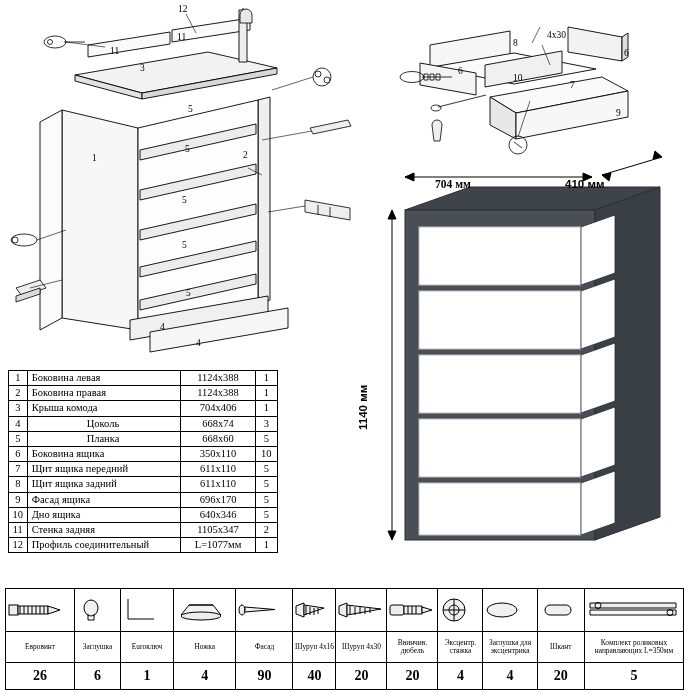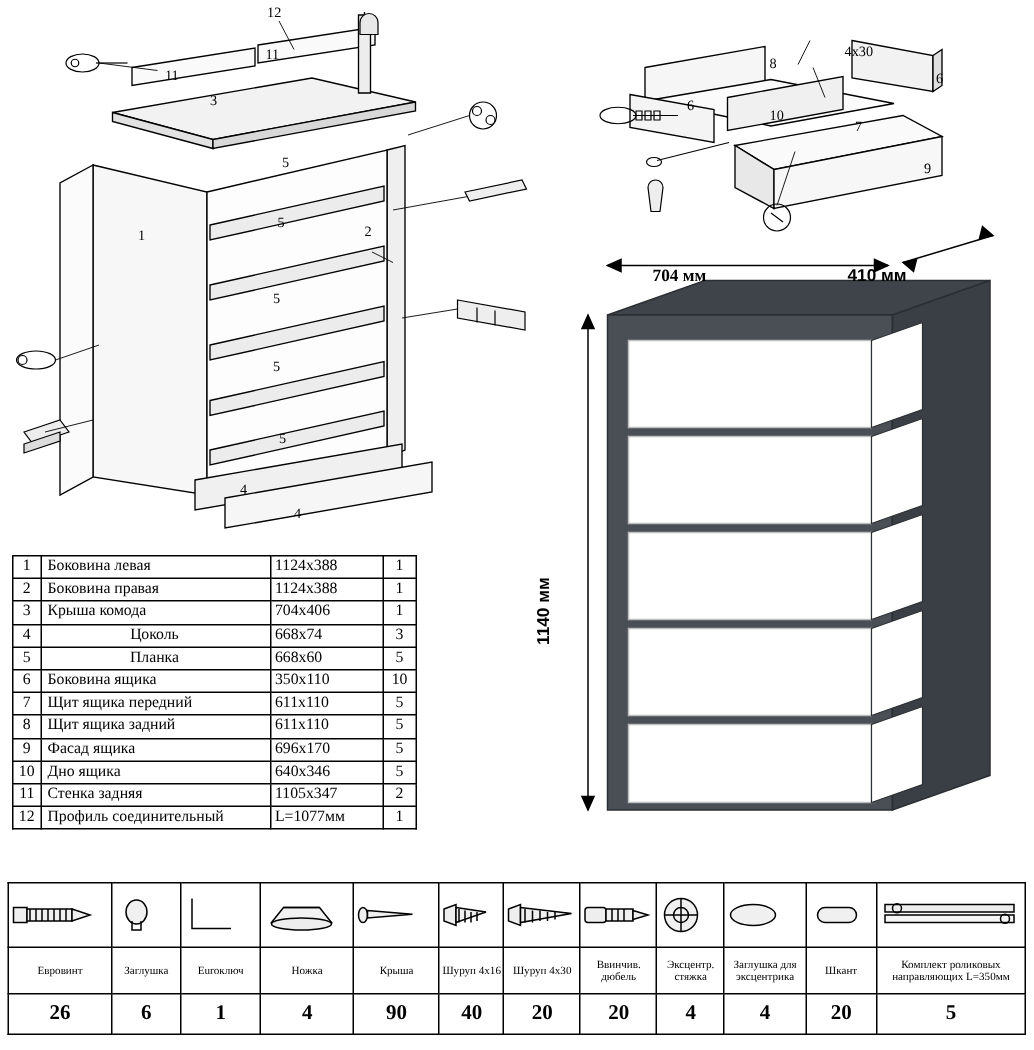--- a/index.html
+++ b/index.html
@@ -19,21 +19,21 @@
     position:absolute;left:8px;top:370px;width:270px;
     border-collapse:collapse;font-size:10.5px;
   }
   #parts-table td{
     border:1px solid #000;padding:0 2px;height:14.2px;line-height:14.2px;
     white-space:nowrap;
   }
   #parts-table td.num{width:14px;text-align:center;}
   #parts-table td.name{width:150px;text-align:left;padding-left:4px;}
   #parts-table td.name.ind{text-align:center;padding-left:0;margin-left:36px;}
-  #parts-table td.size{width:72px;}
+  #parts-table td.size{width:72px;text-align:center;}
   #parts-table td.qty{width:18px;text-align:center;}
 
   
   #hw-title{
     position:absolute;left:0;top:565px;width:689px;text-align:center;
     font-size:15px;
   }
   #hw-table{
     position:absolute;left:5px;top:588px;width:679px;
     border-collapse:collapse;
@@ -170,21 +170,21 @@
 
       <g stroke-width="0.6">
         <line x1="150" y1="22" x2="142" y2="38"></line>
         <line x1="128" y1="132" x2="140" y2="96"></line>
         <line x1="152" y1="40" x2="160" y2="60"></line>
       </g>
     </g>
   </svg>
 
   <div class="n" style="left:513px;top:38px;">8</div>
-  <div class="n" style="left:547px;top:30px;margin-left:16px;">4х30</div>
+  <div class="n" style="left:547px;top:30px;">4х30</div>
   <div class="n" style="left:624px;top:48px;">6</div>
   <div class="n" style="left:458px;top:66px;">6</div>
   <div class="n" style="left:513px;top:73px;">10</div>
   <div class="n" style="left:570px;top:80px;">7</div>
   <div class="n" style="left:616px;top:108px;">9</div>
 
   <svg class="abs" style="left:370px;top:165px;" width="310" height="395" viewBox="0 0 310 395">
 
     <polygon points="35,45 225,45 290,22 100,22" fill="#3f444a" stroke="#2b2f33" stroke-width="1"></polygon>
 
@@ -411,21 +411,21 @@
                 <circle cx="84" cy="17.5" r="3"></circle>
               </g>
             </svg>
           </td>
         </tr>
       <tr class="names" id="hw-names">
           <td>Евровинт</td>
           <td>Заглушка</td>
           <td>Euroключ</td>
           <td>Ножка</td>
-          <td>Крыша</td>
+          <td>Фасад</td>
           <td>Шуруп 4х16</td>
           <td>Шуруп 4х30</td>
           <td>Ввинчив. дюбель</td>
           <td>Эксцентр. стяжка</td>
           <td>Заглушка для эксцентрика</td>
           <td>Шкант</td>
           <td>Комплект роликовых направляющих L=350мм</td>
         </tr>
       <tr class="counts" id="hw-counts">
           <td>26</td>

